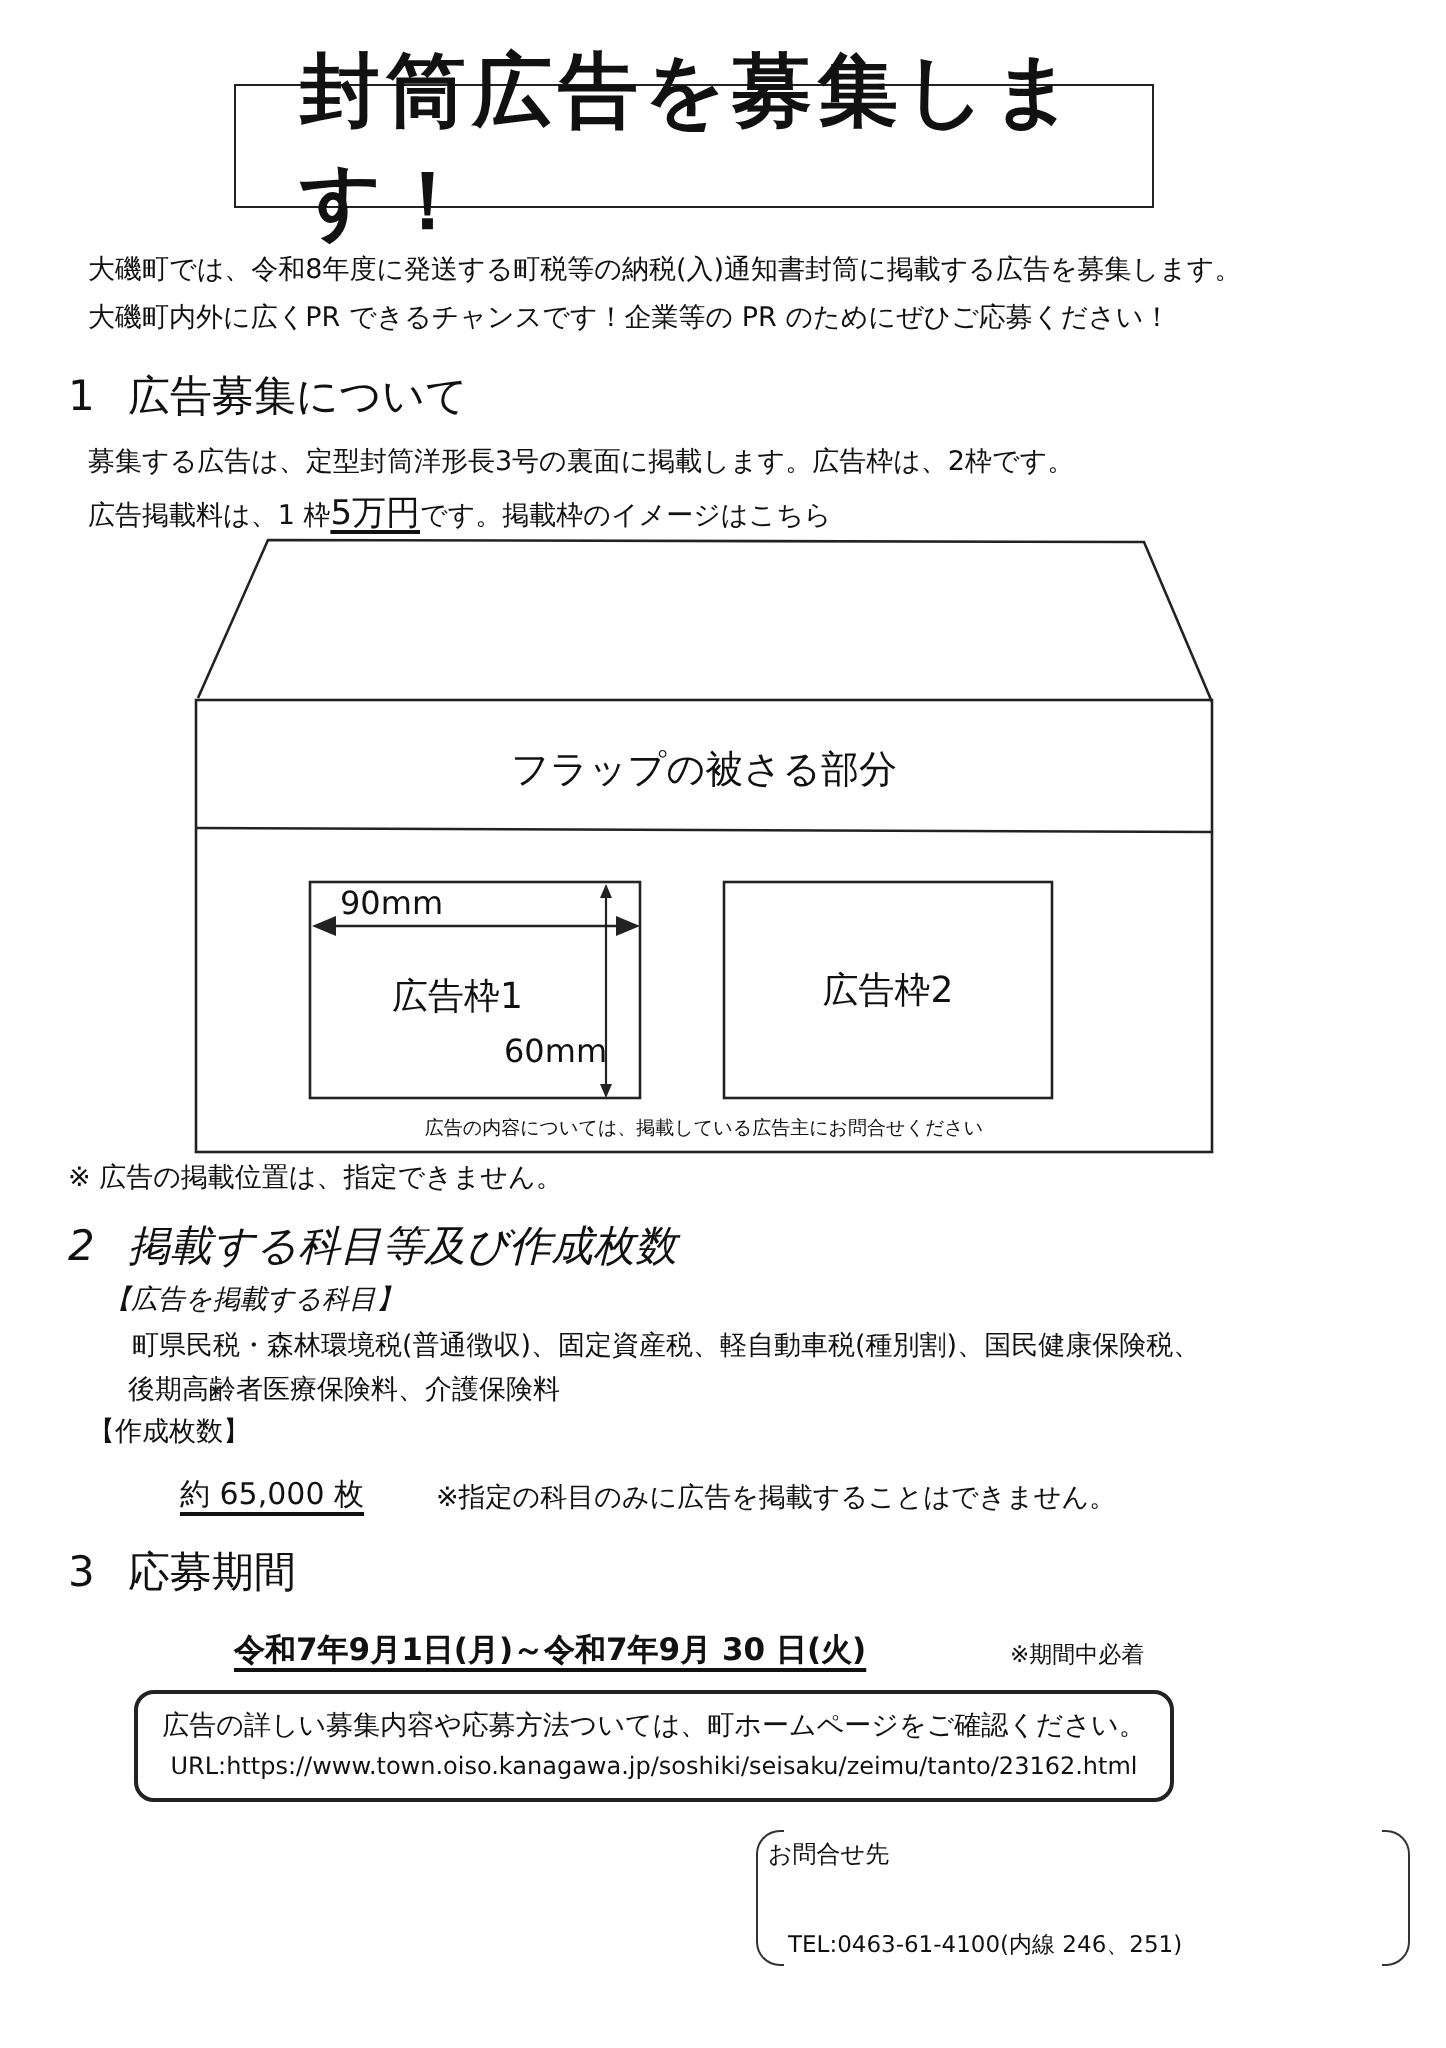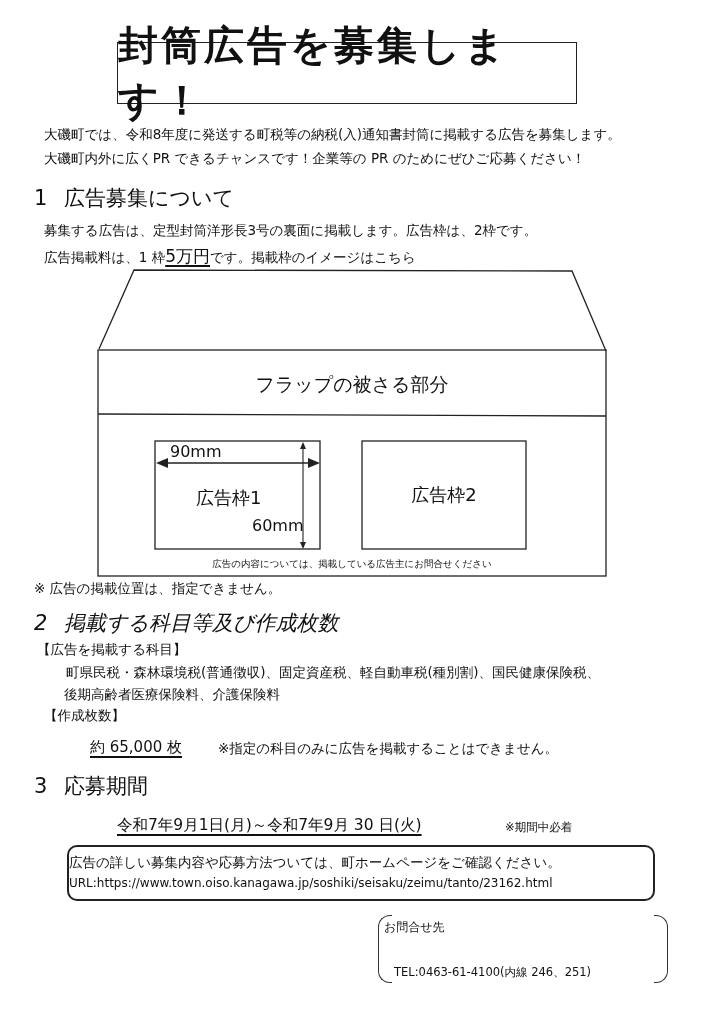--- a/index.html
+++ b/index.html
@@ -4,34 +4,35 @@
 <style>
   html, body { margin: 0; padding: 0; background: #ffffff; }
   body {
     width: 723px; height: 1024px; position: relative; overflow: hidden;
     font-family: "DejaVu Sans", "Liberation Sans", sans-serif; color: #111;
   }
   .abs { position: absolute; }
   .title-box {
     left: 117px; top: 42px; width: 460px; height: 62px;
     border: 1.5px solid #222; box-sizing: border-box;
-    display: flex; align-items: center; justify-content: flex-end;
+    display: flex; align-items: center; justify-content: flex-end; padding-left: 32px;
   }
   .title-text { font-size: 40px; font-weight: bold; letter-spacing: 3px; }
   .intro { left: 44px; font-size: 13.5px; white-space: nowrap; }
   .h2 { left: 34px; font-size: 21px; white-space: nowrap; }
   .h2 .num { display: inline-block; width: 30px; }
   .body-line { font-size: 13.5px; white-space: nowrap; }
   .big-u { font-size: 17px; text-decoration: underline; text-decoration-thickness: 1.5px; text-underline-offset: 3px; }
   .info-box {
-    left: 67px; top: 845px; width: 588px; height: 56px;
+    left: 67px; top: 845px; width: 520px; height: 56px;
     border: 2px solid #222; border-radius: 10px; box-sizing: border-box;
+    text-align: center;
   }
   .contact {
-    left: 378px; top: 915px; width: 290px; height: 70px;
+    left: 378px; top: 915px; width: 327px; height: 70px;
   }
   .contact .lb, .contact .rb {
     position: absolute; top: 0; width: 14px; height: 68px;
     border: 1.5px solid #333; box-sizing: border-box;
   }
   .contact .lb { left: 0; border-right: none; border-radius: 12px 0 0 12px; }
   .contact .rb { right: 0; border-left: none; border-radius: 0 12px 12px 0; }
 </style>
 </head>
 <body>
@@ -77,31 +78,31 @@
 <div class="abs" style="left:196px; top:486px; font-size:18px;">広告枠1</div>
 <div class="abs" style="left:252px; top:516px; font-size:16px;">60mm</div>
 <div class="abs" style="left:362px; top:483px; width:164px; text-align:center; font-size:18px;">広告枠2</div>
 <div class="abs" style="left:98px; top:558px; width:508px; text-align:center; font-size:9.5px;">広告の内容については、掲載している広告主にお問合せください</div>
 
 <div class="abs body-line" style="left:34px; top:580px;">※  広告の掲載位置は、指定できません。</div>
 
 <div class="abs h2" style="top:609px;font-style:italic;">
   <span class="num">2</span><span>掲載する科目等及び作成枚数</span>
 </div>
-<div class="abs body-line" style="left:37px; top:641px;">【広告を掲載する科目】</div>
+<div class="abs body-line" style="left:52px; top:641px;font-style:italic;">【広告を掲載する科目】</div>
 <div class="abs body-line" style="left:66px; top:664px;">町県民税・森林環境税(普通徴収)、固定資産税、軽自動車税(種別割)、国民健康保険税、</div>
 <div class="abs body-line" style="left:44px; top:686px;margin-left:20px;">後期高齢者医療保険料、介護保険料</div>
 <div class="abs body-line" style="left:44px; top:707px;">【作成枚数】</div>
 <div class="abs" style="left:90px; top:738px; font-size:15px; white-space:nowrap; text-decoration:underline; text-decoration-thickness:2px; text-underline-offset:4px;">約 65,000 枚</div>
 <div class="abs body-line" style="left:218px; top:740px;">※指定の科目のみに広告を掲載することはできません。</div>
 
 <div class="abs h2" style="top:772px;">
   <span class="num">3</span><span>応募期間</span>
 </div>
-<div class="abs" style="left:117px; top:815px; font-size:15.5px; font-weight:normal; white-space:nowrap; text-decoration:underline; text-decoration-thickness:1.5px; text-underline-offset:4px;">令和7年9月1日(月)～令和7年9月 30 日(火)</div>
+<div class="abs" style="left:117px; top:815px; font-size:15.5px; font-weight:bold; white-space:nowrap; text-decoration:underline; text-decoration-thickness:1.5px; text-underline-offset:4px;">令和7年9月1日(月)～令和7年9月 30 日(火)</div>
 <div class="abs" style="left:505px; top:820px; font-size:11.5px; white-space:nowrap;">※期間中必着</div>
 
 <div class="abs info-box">
   <div style="margin-top:7px; font-size:13.5px; white-space:nowrap;">広告の詳しい募集内容や応募方法ついては、町ホームページをご確認ください。</div>
   <div style="margin-top:4px; font-size:12px; white-space:nowrap;">URL:https://www.town.oiso.kanagawa.jp/soshiki/seisaku/zeimu/tanto/23162.html</div>
 </div>
 
 <div class="abs contact">
   <div class="lb"></div>
   <div class="rb"></div>

